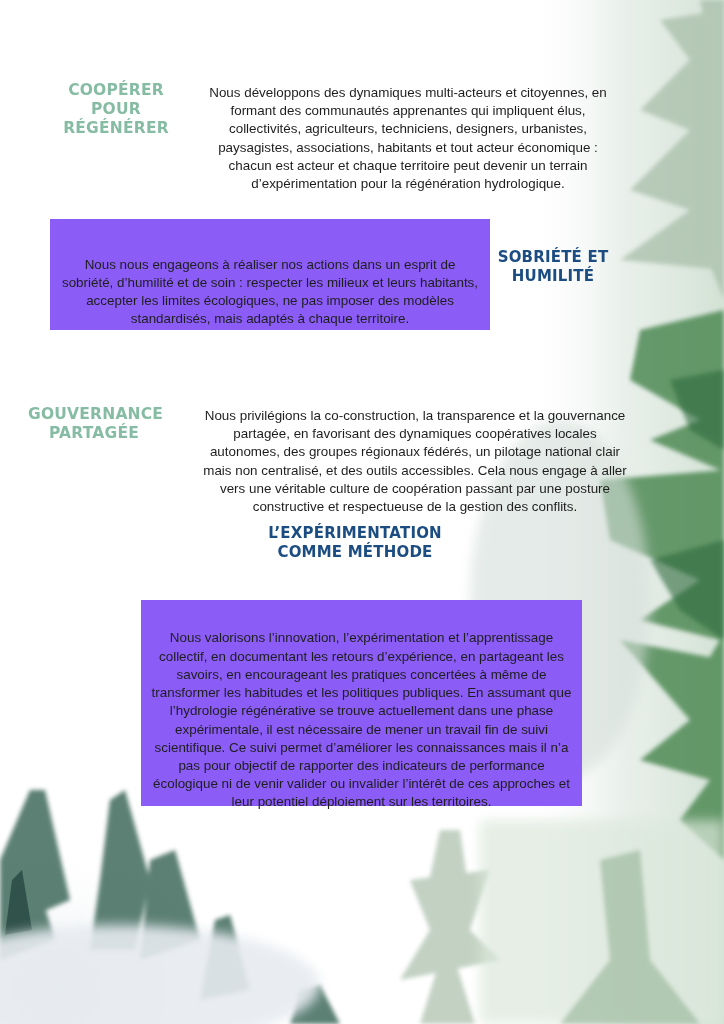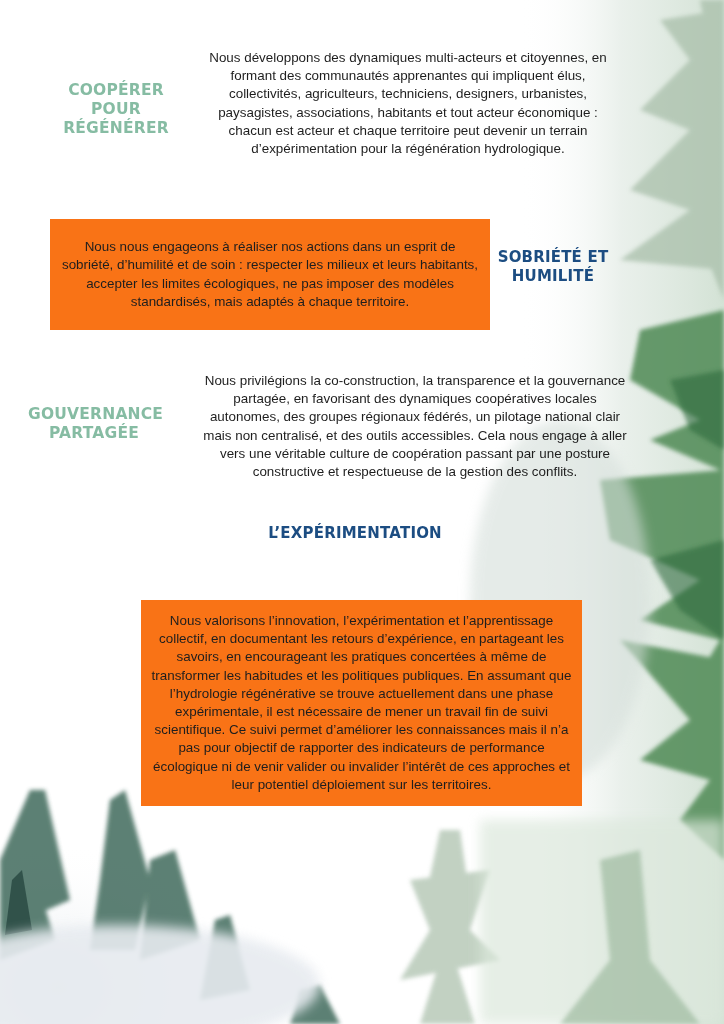--- a/index.html
+++ b/index.html
@@ -16,25 +16,25 @@
     font-family: "DejaVu Sans", sans-serif;
     font-weight: bold; text-align: center;
     text-transform: uppercase; letter-spacing: 0.2px;
   }
   .heading.green { color: #86bca3; font-size: 15.5px; line-height: 19px; }
   .heading.blue { color: #1c4d82; font-size: 15px; line-height: 19px; }
 
   .para {
     position: absolute; z-index: 2;
     color: #1e1e1e; text-align: center;
-    font-size: 13.4px; line-height: 18.2px;
+    font-size: 13.4px; line-height: 18.2px; margin-top: 35px;
   }
   .box {
     position: absolute; z-index: 2;
-    background: #f97316;
+    background: #8b5cf6;
     display: flex; align-items: center; justify-content: center;
     box-sizing: border-box;
   }
   .box .para { position: static; }
 </style>
 </head>
 <body>
 
 <div class="bg">
   <svg viewBox="0 0 724 1024" xmlns="http://www.w3.org/2000/svg" preserveAspectRatio="none">
@@ -117,16 +117,17 @@
 </div>
 
 <div class="heading green" style="left:28px; top:405px; width:132px;">
   <div>GOUVERNANCE</div>
   <div>PARTAGÉE</div>
 </div>
 <div class="para" style="left:198px; top:372px; width:434px;">Nous privilégions la co-construction, la transparence et la gouvernance partagée, en favorisant des dynamiques coopératives locales autonomes, des groupes régionaux fédérés, un pilotage national clair mais non centralisé, et des outils accessibles. Cela nous engage à aller vers une véritable culture de coopération passant par une posture constructive et respectueuse de la gestion des conflits.</div>
 
 <div class="heading blue" style="left:240px; top:524px; width:230px;">
   <div>L’EXPÉRIMENTATION</div>
+  <div>COMME MÉTHODE</div>
 </div>
 <div class="box" style="left:141px; top:600px; width:441px; height:206px; padding:0 8px;">
   <div class="para" style="width:428px;">Nous valorisons l’innovation, l’expérimentation et l’apprentissage collectif, en documentant les retours d’expérience, en partageant les savoirs, en encourageant les pratiques concertées à même de transformer les habitudes et les politiques publiques. En assumant que l’hydrologie régénérative se trouve actuellement dans une phase expérimentale, il est nécessaire de mener un travail fin de suivi scientifique. Ce suivi permet d’améliorer les connaissances mais il n’a pas pour objectif de rapporter des indicateurs de performance écologique ni de venir valider ou invalider l’intérêt de ces approches et leur potentiel déploiement sur les territoires.</div>
 </div>
 
 </body></html>

